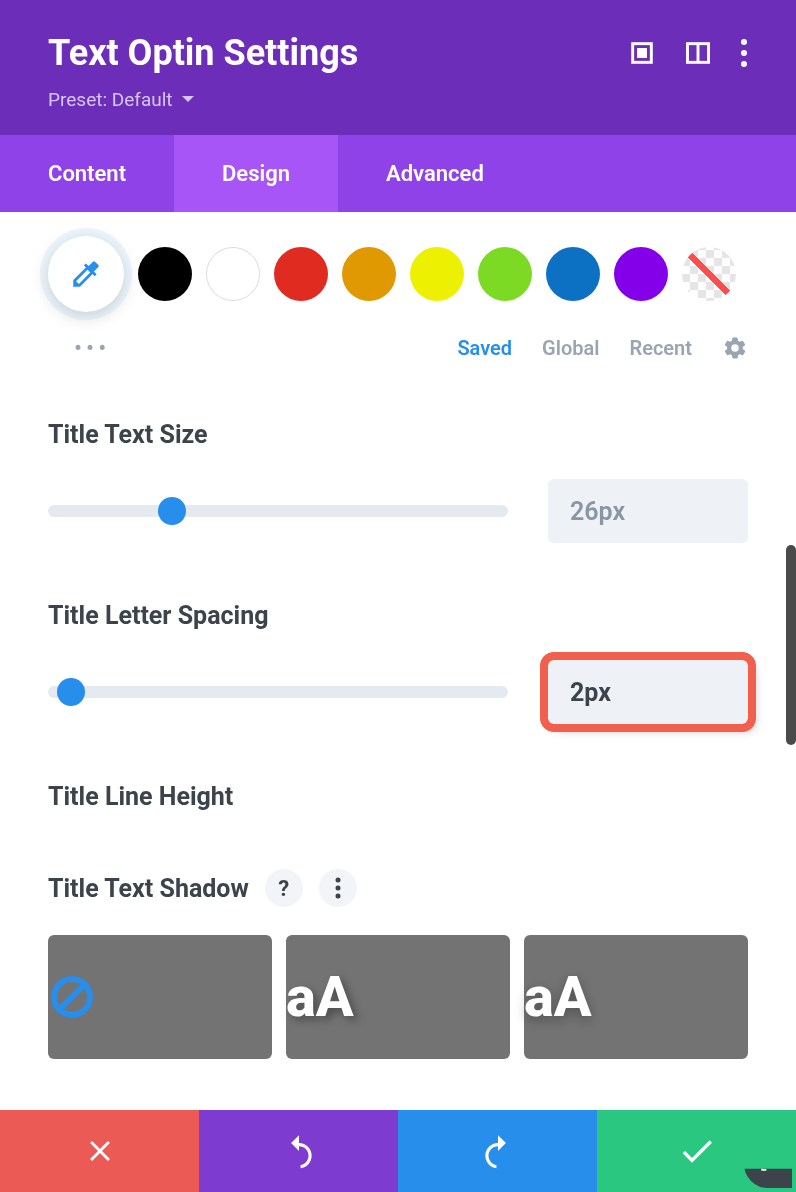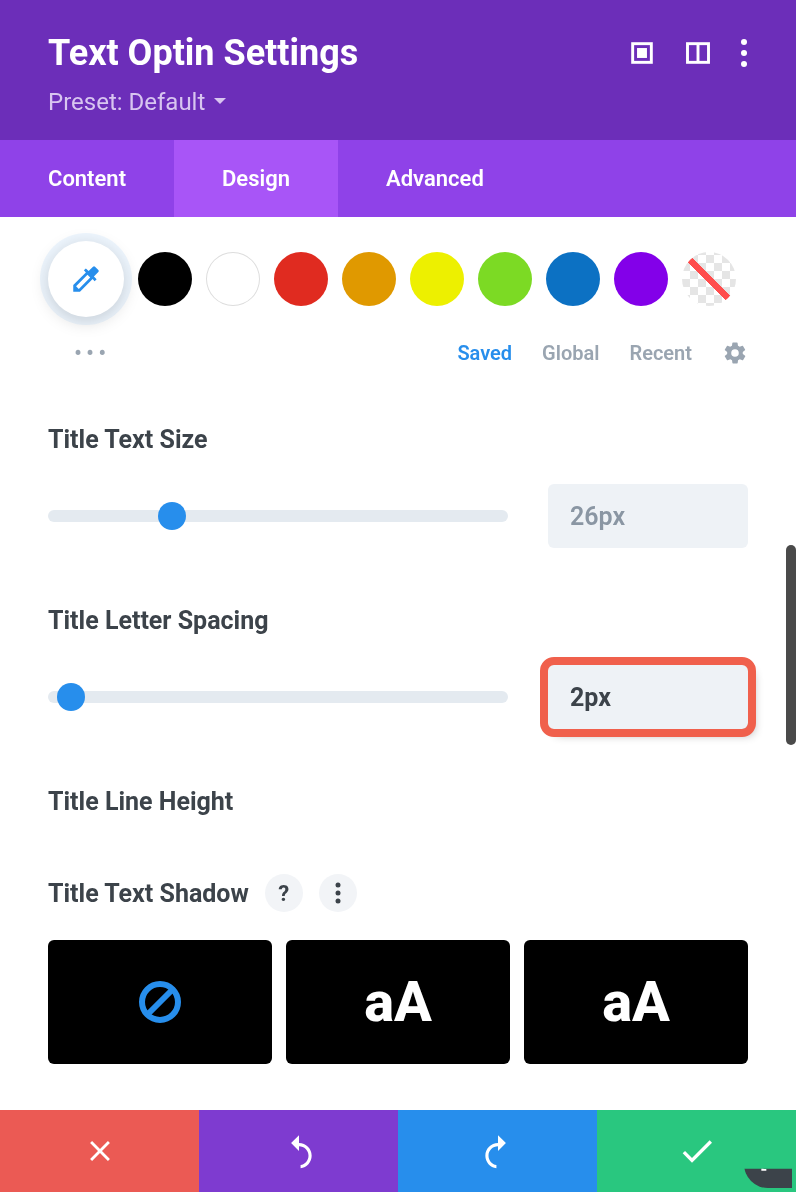--- a/index.html
+++ b/index.html
@@ -1,21 +1,21 @@
 <!DOCTYPE html>
 <html><head>
 <meta charset="utf-8">
 <style>
 *{margin:0;padding:0;box-sizing:border-box;font-family:-apple-system,BlinkMacSystemFont,"Segoe UI",Roboto,sans-serif}
 body{width:796px;height:1192px;background:#fff;position:relative;overflow:hidden}
 .header{background:#6c2eb9;padding:32px 48px 24px;color:#fff}
 .title{font-size:36px;font-weight:700;display:flex;align-items:center;justify-content:space-between}
 .title-icons{display:flex;gap:28px;align-items:center}
 .title-icons svg{cursor:pointer}
-.preset{font-size:24px;color:#d8c5f0;margin-top:14px;display:flex;align-items:center;gap:8px}
+.preset{font-size:19px;color:#d8c5f0;margin-top:14px;display:flex;align-items:center;gap:8px}
 .tabs{display:flex;background:#8f42e8}
 .tab{flex:0 0 auto;padding:26px 48px;font-size:22px;font-weight:600;color:#fff;cursor:pointer}
 .tab.active{background:#a855f7}
 .content{padding:12px 48px 20px;position:relative}
 .color-row{display:flex;align-items:center;gap:14px;margin-top:12px}
 .eyedropper{width:76px;height:76px;border-radius:50%;background:#fff;box-shadow:0 0 0 8px rgba(39,142,236,0.08),0 4px 18px rgba(0,0,0,0.18);display:flex;align-items:center;justify-content:center;cursor:pointer}
 .swatch{width:54px;height:54px;border-radius:50%;cursor:pointer}
 .swatch.white{box-shadow:inset 0 0 0 1px #ddd}
 .swatch.none{background:repeating-conic-gradient(#e5e5e5 0 25%,#fff 0 50%) 0/16px 16px;position:relative}
 .swatch.none::after{content:"";position:absolute;inset:0;background:linear-gradient(to bottom left,transparent 46%,#ff4d4d 46%,#ff4d4d 54%,transparent 54%);border-radius:50%}
@@ -26,21 +26,21 @@
 .gear{color:#9aa5b1;cursor:pointer}
 .field{margin-top:58px}
 .field-label{font-size:25px;font-weight:700;color:#3c434a;display:flex;align-items:center;gap:16px}
 .slider-row{display:flex;align-items:center;gap:40px;margin-top:30px}
 .slider{flex:1;height:12px;background:#e4eaf0;border-radius:6px;position:relative}
 .slider-thumb{position:absolute;top:50%;transform:translate(-50%,-50%);width:28px;height:28px;background:#278eec;border-radius:50%;cursor:pointer}
 .value-box{width:200px;height:64px;background:#eef2f6;border-radius:6px;display:flex;align-items:center;padding:0 22px;font-size:25px;font-weight:600;color:#8a96a3}
 .value-box.highlight{outline:8px solid #f0604c;color:#3c434a;font-weight:700;box-shadow:6px 6px 10px rgba(0,0,0,0.3);position:relative;z-index:2}
 .qm{width:38px;height:38px;border-radius:50%;background:#f2f4f7;display:flex;align-items:center;justify-content:center;font-size:22px;font-weight:700;color:#3c434a;cursor:pointer}
 .shadow-row{display:flex;gap:14px;margin-top:28px}
-.shadow-card{flex:1;height:124px;background:#000000;border-radius:6px;display:flex;align-items:center;justify-content:center;cursor:pointer}
+.shadow-card{flex:1;height:124px;background:#737373;border-radius:6px;display:flex;align-items:center;cursor:pointer}
 .none-icon{color:#278eec}
 .aa{font-size:56px;font-weight:800;color:#fff}
 .aa.sh1{text-shadow:4px 4px 8px rgba(0,0,0,0.35)}
 .aa.sh2{text-shadow:0 4px 12px rgba(0,0,0,0.3)}
 .footer{position:absolute;bottom:0;left:0;right:0;display:flex;height:82px}
 .fbtn{flex:1;display:flex;align-items:center;justify-content:center;cursor:pointer;color:#fff}
 .fbtn.close{background:#eb5a54}
 .fbtn.undo{background:#7e3bd0}
 .fbtn.redo{background:#278eec}
 .fbtn.save{background:#29c77f}

